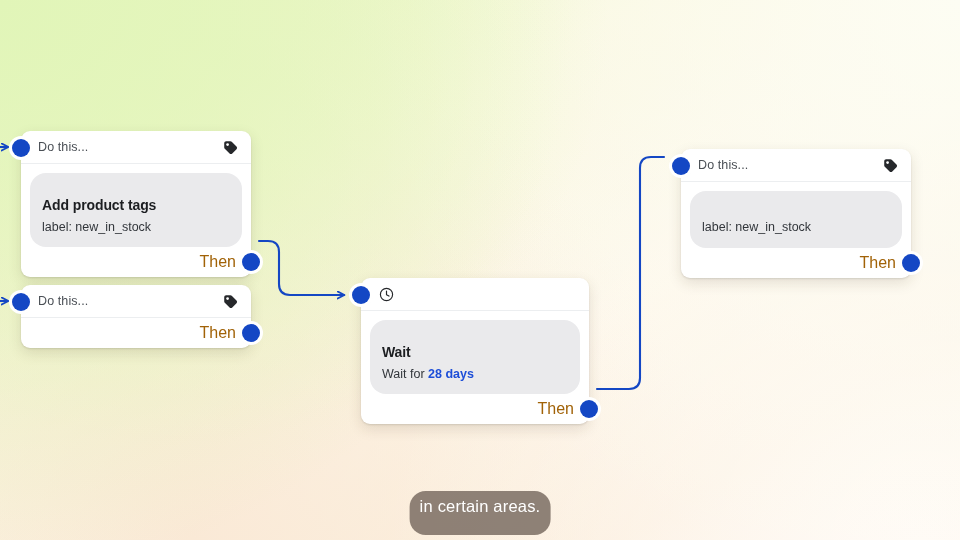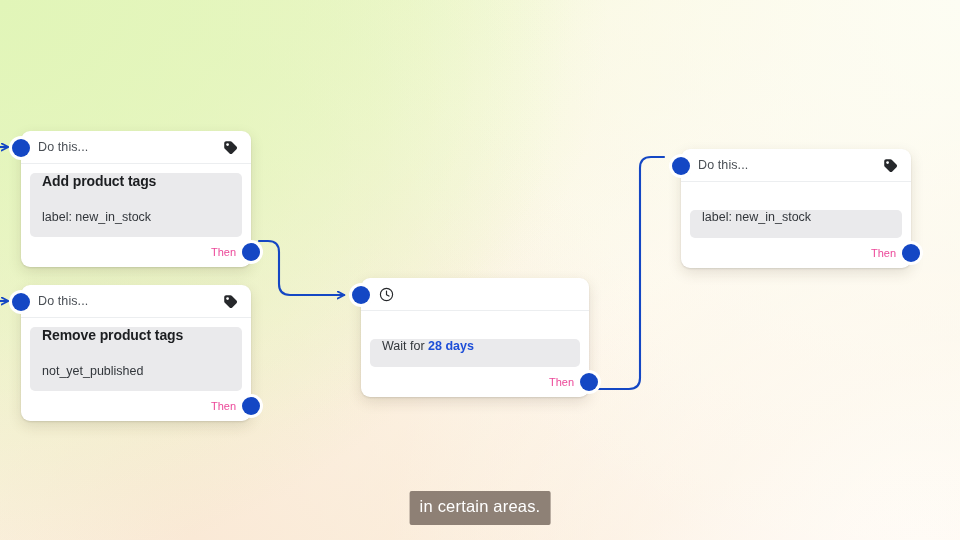--- a/index.html
+++ b/index.html
@@ -67,48 +67,48 @@
     display: flex;
     align-items: center;
     justify-content: center;
     flex: 0 0 auto;
   }
   .card-body {
     padding: 9px 9px 0 9px;
   }
   .inner {
     background: #eaeaec;
-    border-radius: 5px;
-    padding: 0 12px 12px 12px;
+    border-radius: 16px;
+    padding: 24px 12px 12px 12px;
   }
   .inner-title {
     font-size: 14px;
     font-weight: bold;
     color: #1c1e21;
     line-height: 1.25;
     letter-spacing: -.1px;
   }
   .inner-sub {
     font-size: 12.5px;
     color: #32363b;
-    margin-top: 19px;
+    margin-top: 5px;
     line-height: 1.25;
   }
   .inner-sub b { font-weight: bold; color: #1d4ed8; }
   .card-foot {
     height: 30px;
     display: flex;
     align-items: center;
     justify-content: flex-end;
     padding: 0 15px 0 0;
     box-sizing: border-box;
   }
   .then-label {
-    font-size: 11px;
-    color: #ec4899;
+    font-size: 16px;
+    color: #a16207;
   }
 
   
   .port {
     position: absolute;
     width: 18px;
     height: 18px;
     border-radius: 50%;
     background: #1447c4;
     box-shadow: 0 0 0 3px #ffffff, 0 1px 3px rgba(0,0,0,.22);
@@ -119,22 +119,22 @@
   
   #caption {
     position: absolute;
     left: 50%;
     transform: translateX(-50%);
     top: 491px;
     background: rgba(126,113,103,.88);
     color: #ffffff;
     font-size: 16.5px;
     line-height: 1;
-    padding: 7px 10px 10px 10px;
-    border-radius: 2px;
+    padding: 7px 10px 20px 10px;
+    border-radius: 16px;
     white-space: nowrap;
     letter-spacing: .2px;
   }
 </style>
 </head>
 <body>
 
 <div id="canvas">
 
   <svg id="wires" viewBox="0 0 960 540">
@@ -194,44 +194,39 @@
       <span class="head-icon">
         <svg viewBox="0 0 16 16" width="15" height="15" aria-hidden="true">
           <path d="M14.4 7.0 L9.3 1.9 C8.9 1.5 8.4 1.3 7.9 1.3 L3.3 1.3
                    C2.2 1.3 1.3 2.2 1.3 3.3 L1.3 7.9 C1.3 8.4 1.5 8.9 1.9 9.3
                    L7.0 14.4 C7.8 15.2 9.1 15.2 9.9 14.4 L14.4 9.9
                    C15.2 9.1 15.2 7.8 14.4 7.0 Z" fill="#26282b"></path>
           <circle cx="4.9" cy="4.9" r="1.45" fill="#ffffff"></circle>
         </svg>
       </span>
     </div>
+    <div class="card-foot">
+      <span class="then-label">Then</span>
+    </div>
+    <div class="port port-out"></div>
+  </div>
+
+  <div class="card" style="left:361px; top:278px; width:228px;">
+    <div class="port port-in"></div>
+    <div class="card-head">
+      <span class="head-icon">
+        <svg viewBox="0 0 16 16" width="15" height="15" aria-hidden="true">
+          <circle cx="8" cy="8" r="6.5" fill="none" stroke="#26282b" stroke-width="1.25"></circle>
+          <path d="M8 4.3 L8 8.2 L10.6 9.7" fill="none" stroke="#26282b" stroke-width="1.25" stroke-linecap="round" stroke-linejoin="round"></path>
+        </svg>
+      </span>
+    </div>
     <div class="card-body">
       <div class="inner">
-        <div class="inner-title">Remove product tags</div>
-        <div class="inner-sub"><span>not_yet_published</span></div>
-      </div>
-    </div>
-    <div class="card-foot">
-      <span class="then-label">Then</span>
-    </div>
-    <div class="port port-out"></div>
-  </div>
-
-  <div class="card" style="left:361px; top:278px; width:228px;">
-    <div class="port port-in"></div>
-    <div class="card-head">
-      <span class="head-icon">
-        <svg viewBox="0 0 16 16" width="15" height="15" aria-hidden="true">
-          <circle cx="8" cy="8" r="6.5" fill="none" stroke="#26282b" stroke-width="1.25"></circle>
-          <path d="M8 4.3 L8 8.2 L10.6 9.7" fill="none" stroke="#26282b" stroke-width="1.25" stroke-linecap="round" stroke-linejoin="round"></path>
-        </svg>
-      </span>
-    </div>
-    <div class="card-body">
-      <div class="inner">
+        <div class="inner-title">Wait</div>
         <div class="inner-sub"><span>Wait for </span><b>28 days</b></div>
       </div>
     </div>
     <div class="card-foot">
       <span class="then-label">Then</span>
     </div>
     <div class="port port-out"></div>
   </div>
 
   <div class="card" style="left:681px; top:149px; width:230px;">

